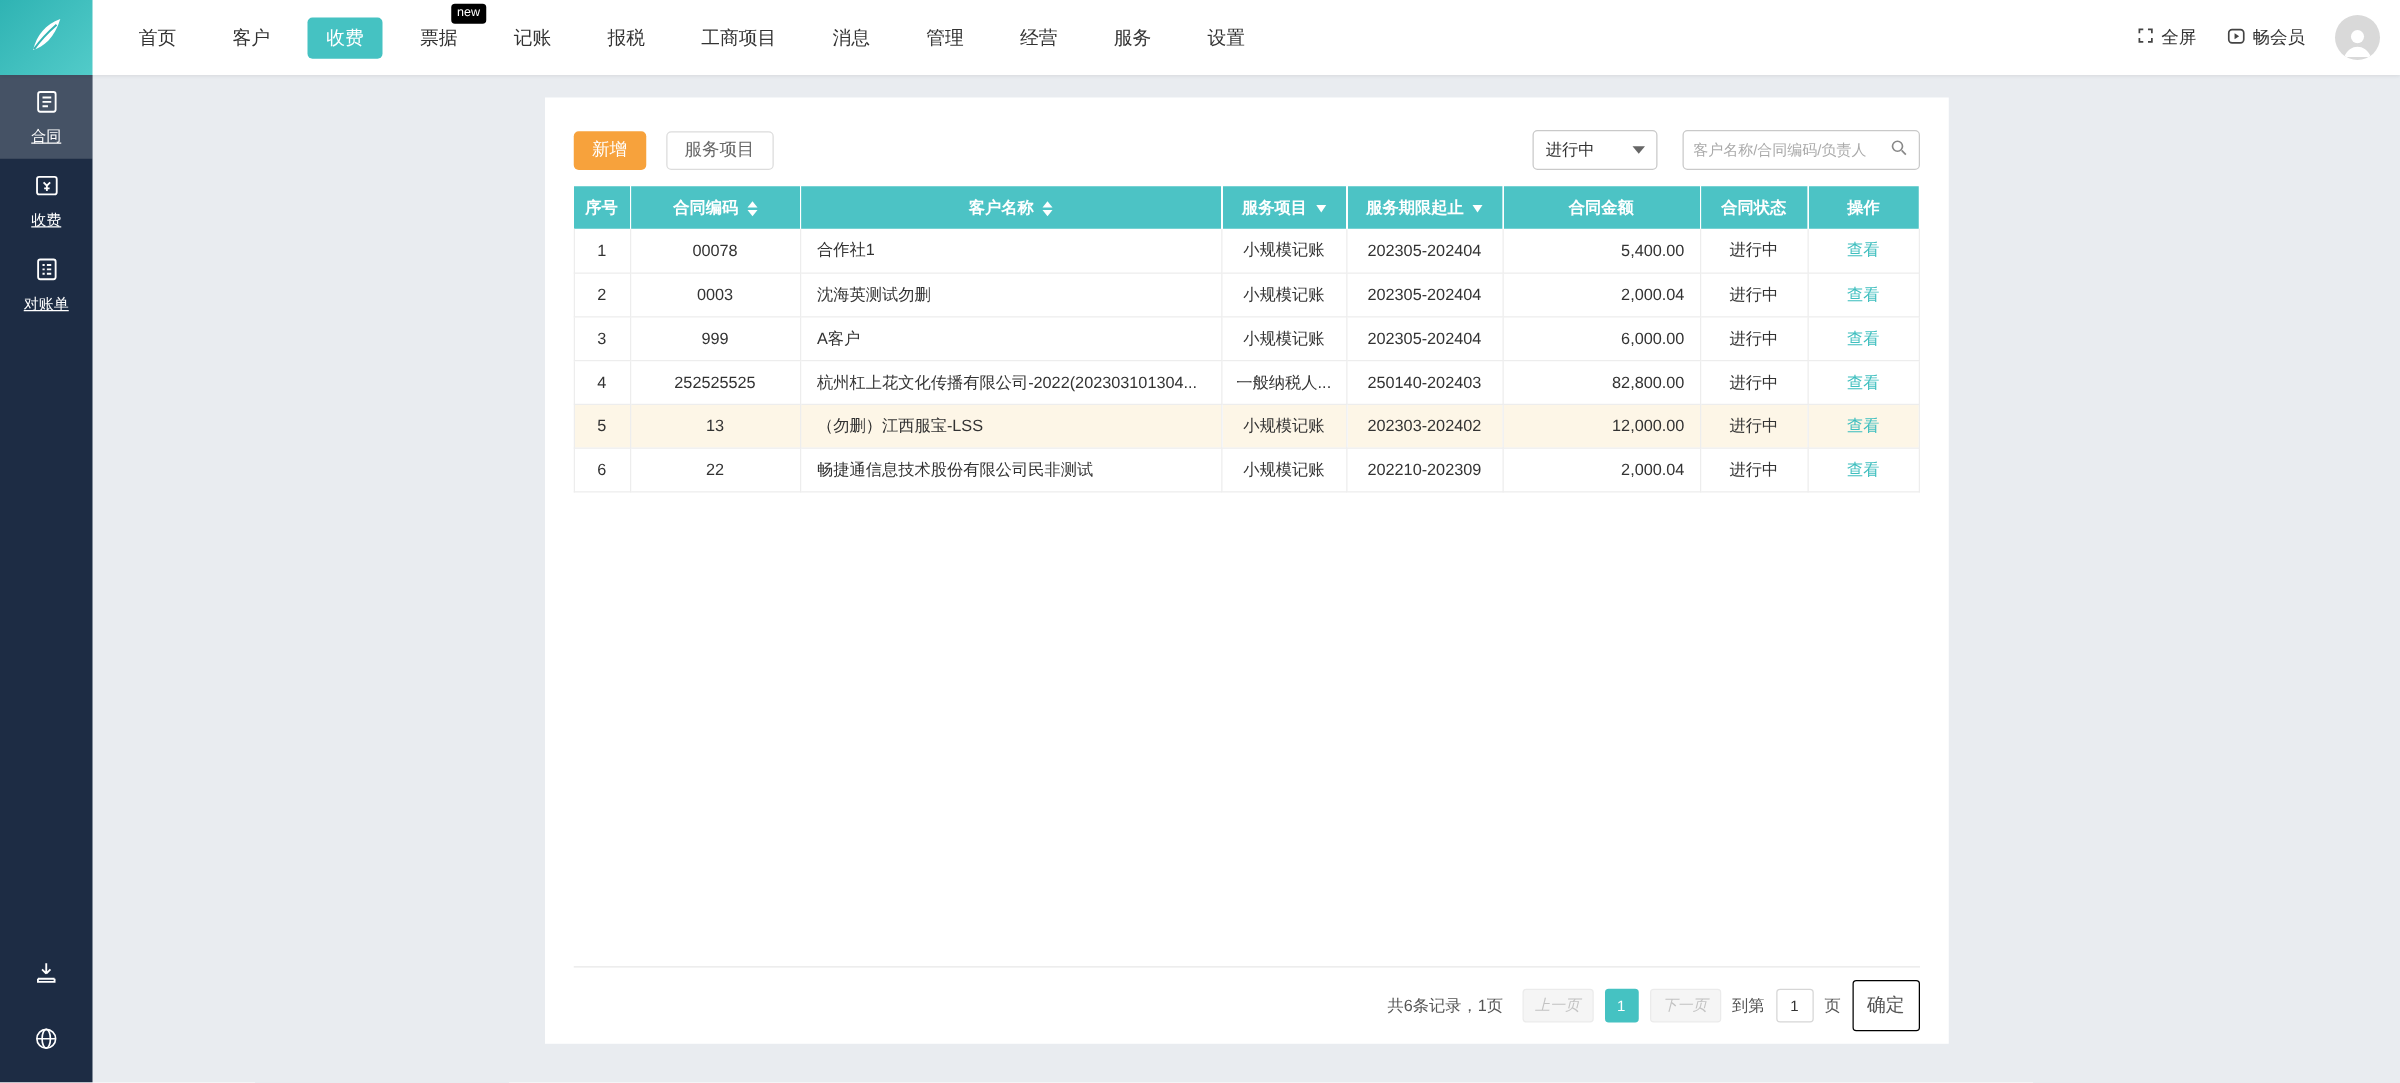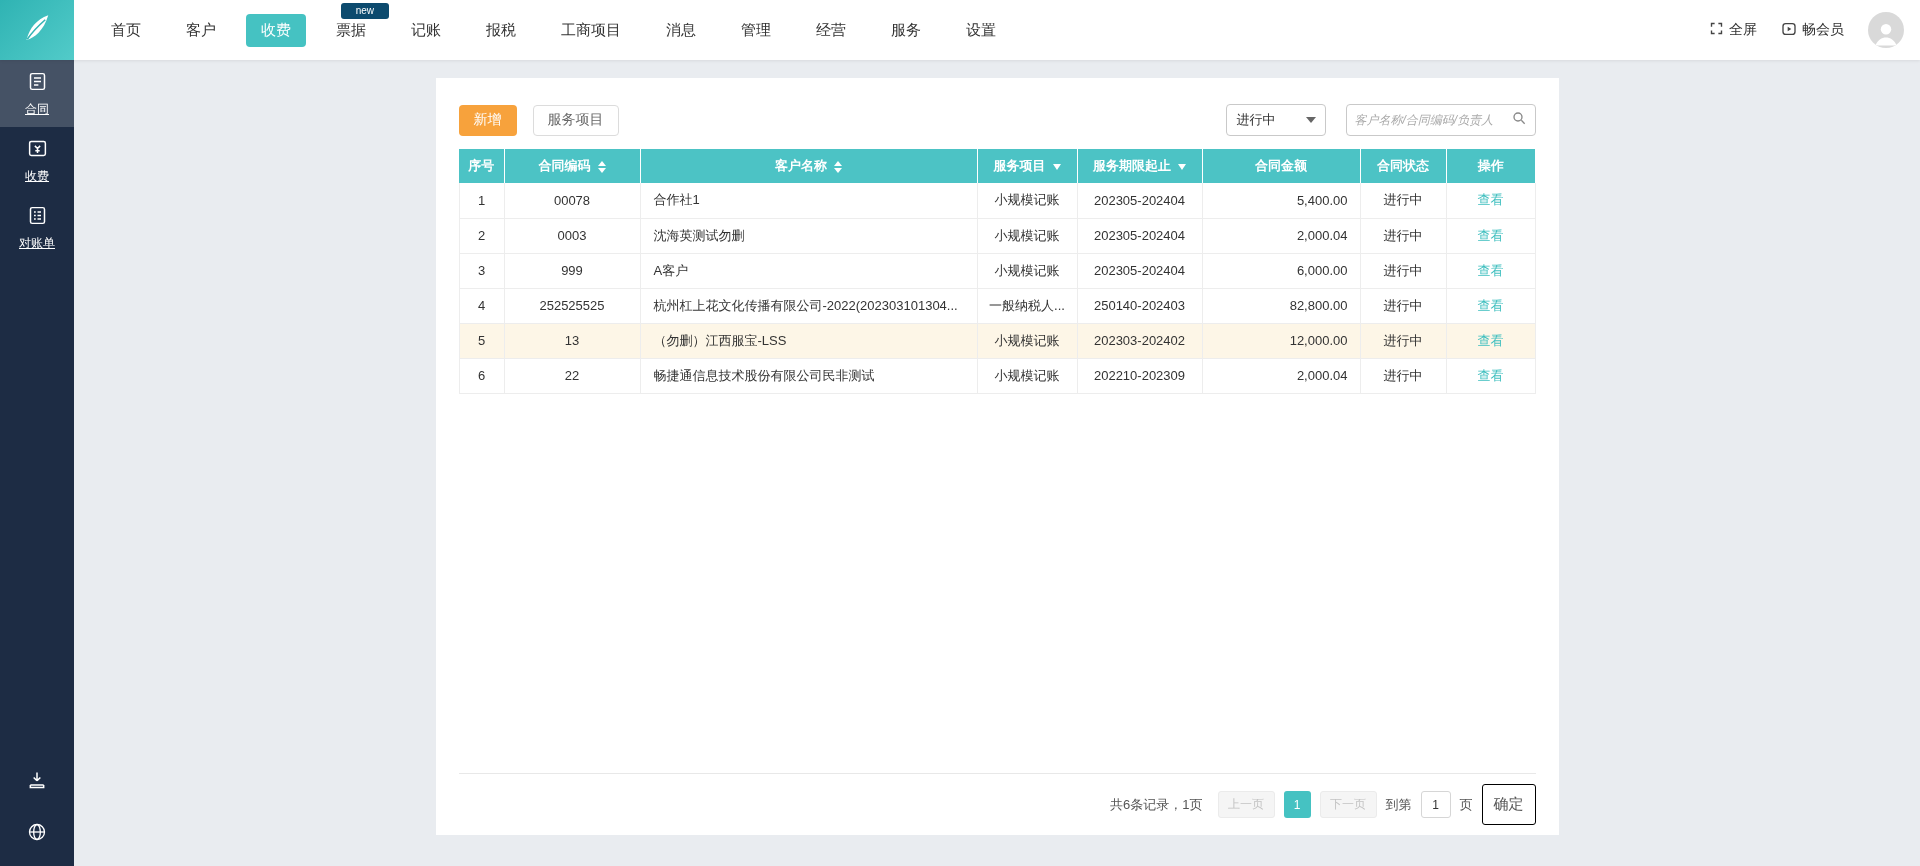--- a/index.html
+++ b/index.html
@@ -22,22 +22,22 @@
     display: flex; align-items: center; justify-content: center; cursor: pointer;
   }
   .topnav { display: flex; align-items: center; margin-left: 22px; }
   .nav-item {
     font-size: 15px; color: #333; padding: 7px 15px; margin-right: 15px;
     border-radius: 4px; cursor: pointer; position: relative; white-space: nowrap;
   }
   .nav-item.active { background: #45c2c2; color: #fff; }
   .badge-new {
     position: absolute; top: -11px; right: -8px;
-    background: #0c4a6e; color: #fff; font-size: 10px; line-height: 1;
-    padding: 3px 15px; border-radius: 3px;
+    background: #000000; color: #fff; font-size: 10px; line-height: 1;
+    padding: 3px 5px; border-radius: 3px;
   }
   .topbar-right {
     margin-left: auto; display: flex; align-items: center; gap: 24px;
     padding-right: 16px; font-size: 14px; color: #333;
   }
   .tb-link { display: flex; align-items: center; gap: 5px; cursor: pointer; }
   .avatar {
     width: 36px; height: 36px; border-radius: 50%; background: #d9d9d9;
     display: flex; align-items: flex-end; justify-content: center; overflow: hidden; cursor: pointer;
   }
@@ -74,21 +74,21 @@
   .select-box {
     width: 100px; height: 32px; border: 1px solid #c9c9c9; border-radius: 4px;
     display: flex; align-items: center; justify-content: space-between;
     padding: 0 9px 0 10px; font-size: 13px; color: #333; cursor: pointer; background: #fff;
   }
   .caret-down { width: 0; height: 0; border: 5px solid transparent; border-top: 6px solid #666; margin-top: 5px; }
   .search-box {
     width: 190px; height: 32px; border: 1px solid #c9c9c9; border-radius: 4px;
     display: flex; align-items: center; padding: 0 8px; background: #fff;
   }
-  .search-box input { border: none; outline: none; flex: 1; font-size: 12px; color: #1d4ed8; font-family: inherit; min-width: 0; font-style: italic; }
+  .search-box input { border: none; outline: none; flex: 1; font-size: 12px; color: #1d4ed8; font-family: inherit; min-width: 0; }
   .search-box input::placeholder { color: #aaa; }
   
   table { border-collapse: collapse; width: 100%; margin-top: 13px; table-layout: fixed; font-size: 13px; }
   thead th {
     background: #4cc3c5; color: #fff; font-weight: bold; height: 34px;
     border-right: 1px solid rgba(255,255,255,.55); font-size: 13px; cursor: pointer;
     white-space: nowrap; overflow: hidden;
   }
   thead th:last-child { border-right: none; }
   tbody td {
@@ -111,21 +111,21 @@
   
   .pagination {
     position: absolute; bottom: 0; left: 23px; right: 23px; height: 62px;
     border-top: 1px solid #e8e8e8; display: flex; align-items: center;
     justify-content: flex-end; gap: 9px; font-size: 13px; color: #555;
   }
   .page-summary { margin-right: 6px; }
   .page-btn {
     min-width: 57px; height: 27px; background: #f5f5f5; color: #c3c3c3;
     border: 1px solid #ebebeb; border-radius: 3px; display: inline-flex;
-    align-items: center; justify-content: center; font-size: 12px; cursor: pointer;
+    align-items: center; justify-content: center; font-size: 12px; cursor: pointer; font-style: italic;
   }
   .page-num {
     width: 27px; height: 27px; background: #45c2c2; color: #fff; border-radius: 3px;
     display: inline-flex; align-items: center; justify-content: center; font-size: 12px; cursor: pointer;
   }
   .goto-input {
     width: 30px; height: 27px; border: 1px solid #d6d6d6; border-radius: 3px;
     text-align: center; font-size: 12px; color: #333; outline: none; font-family: inherit;
   }
   .btn-confirm {

